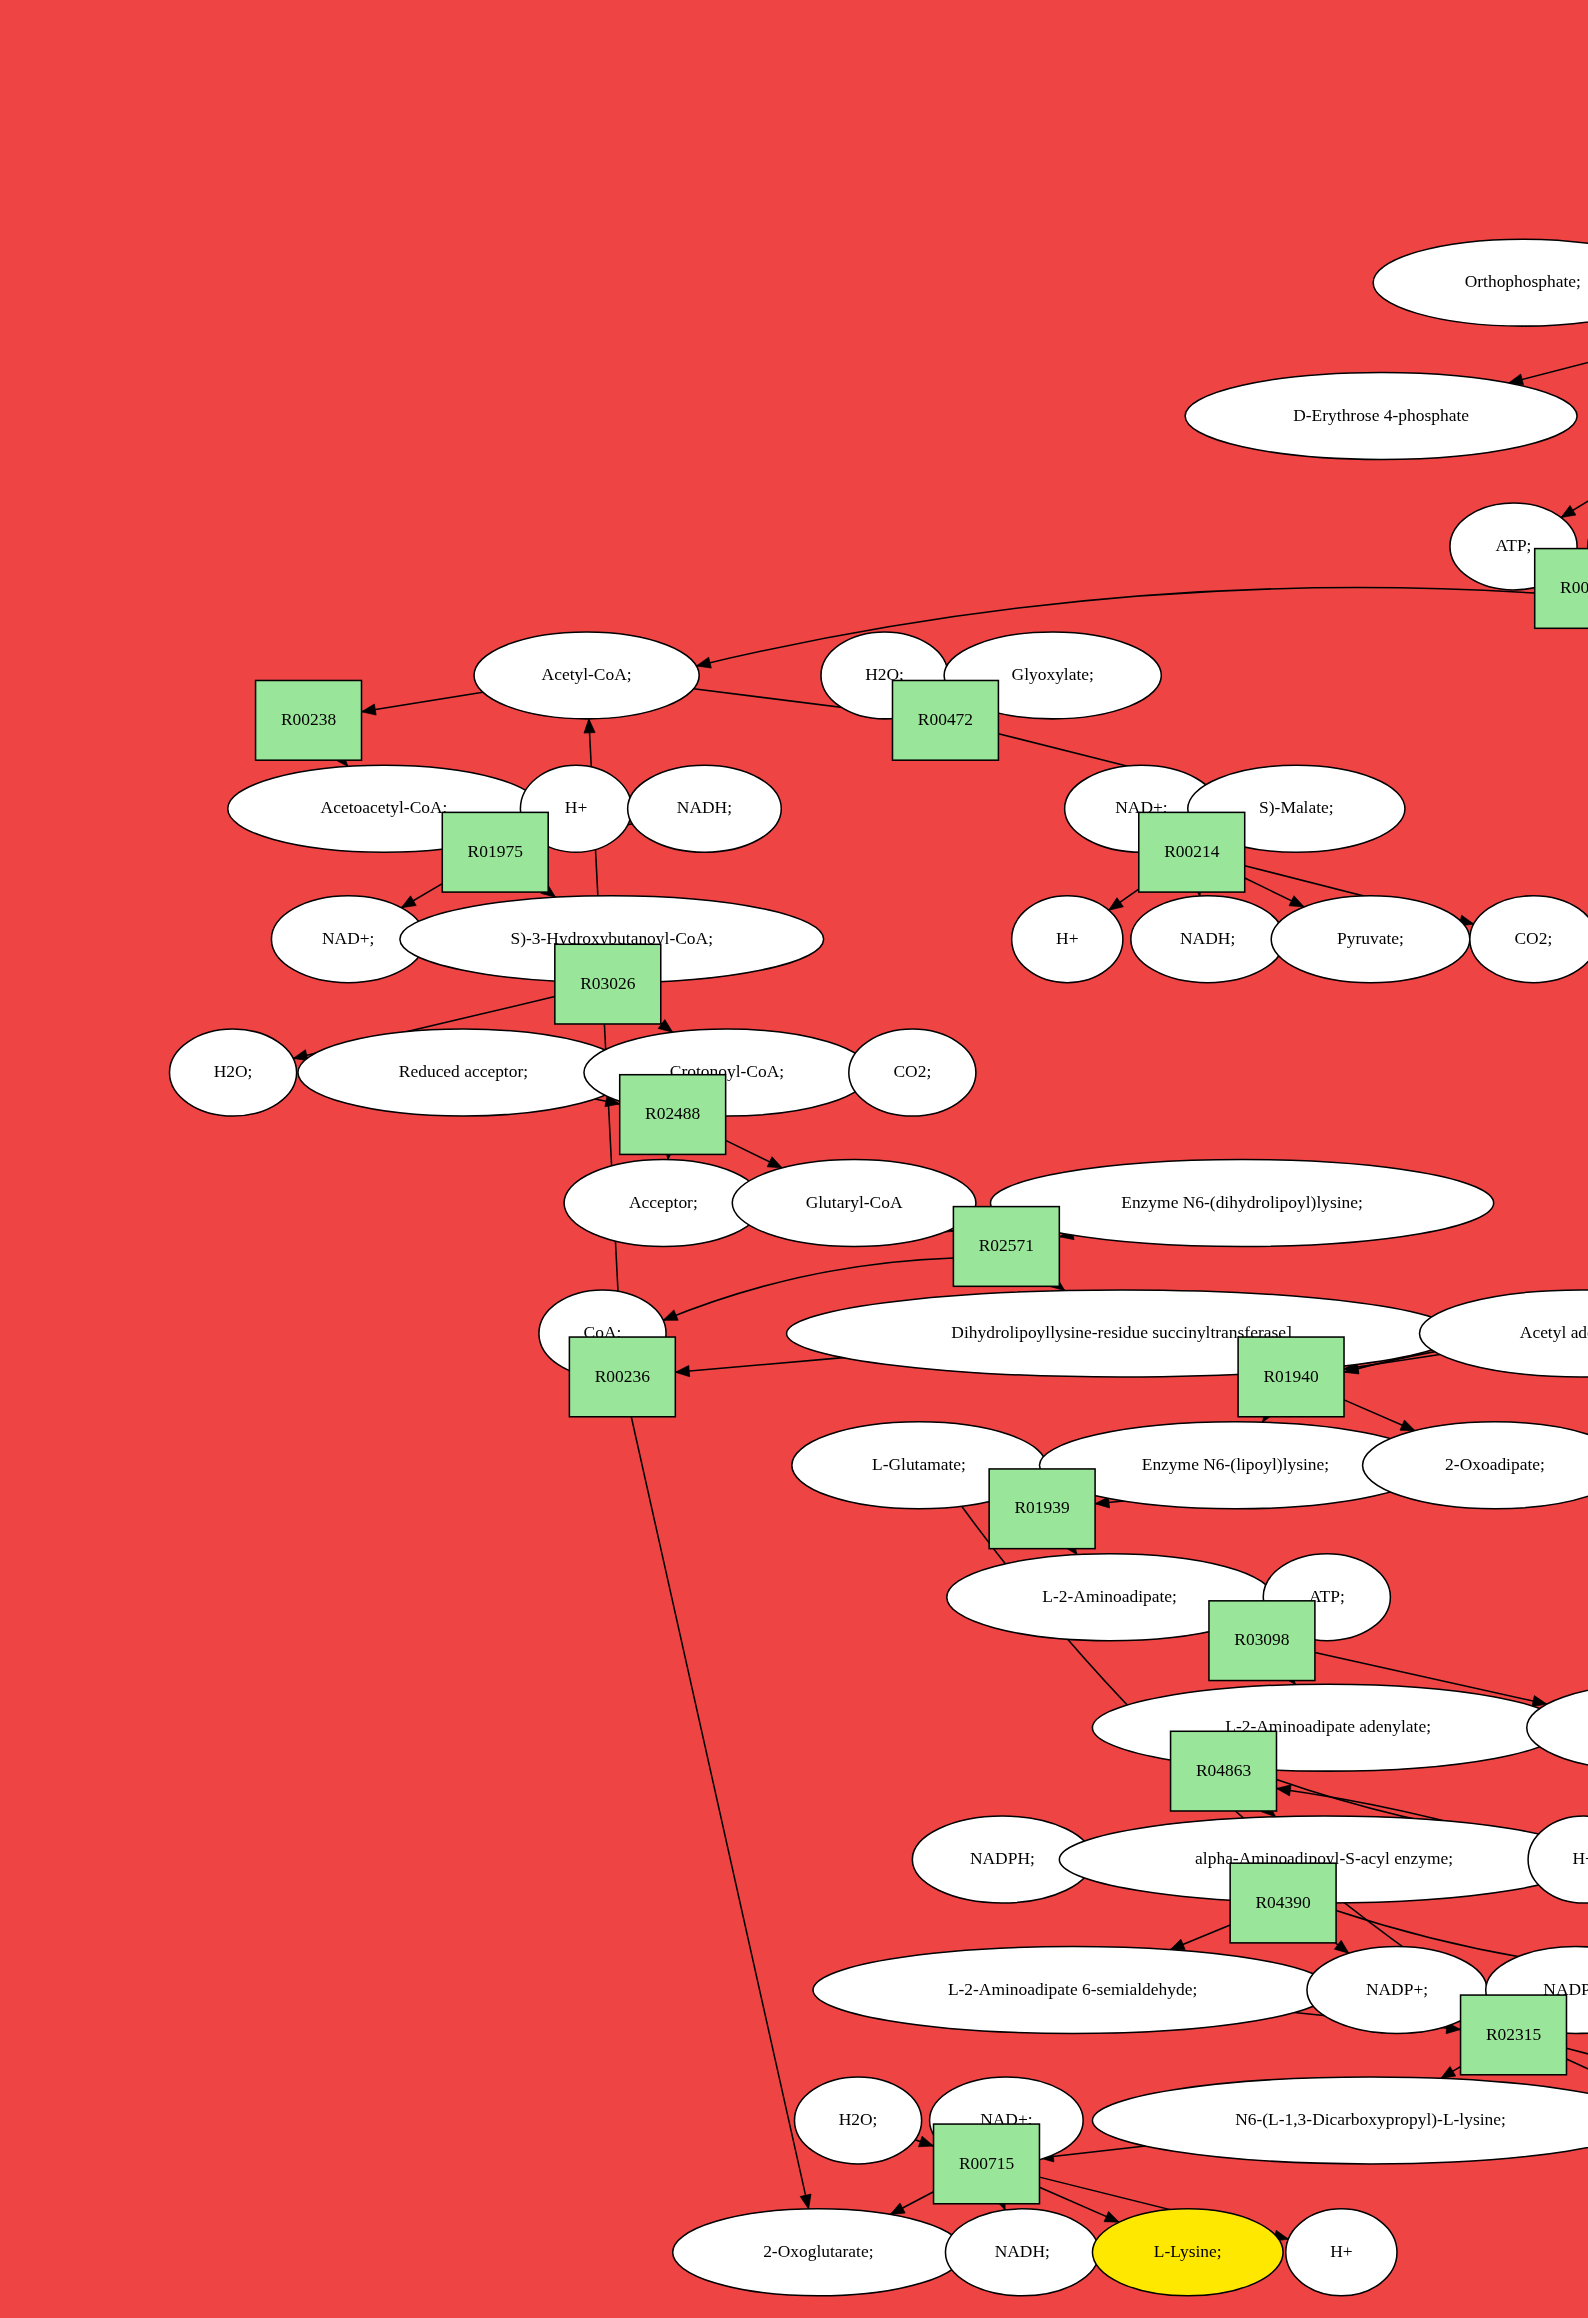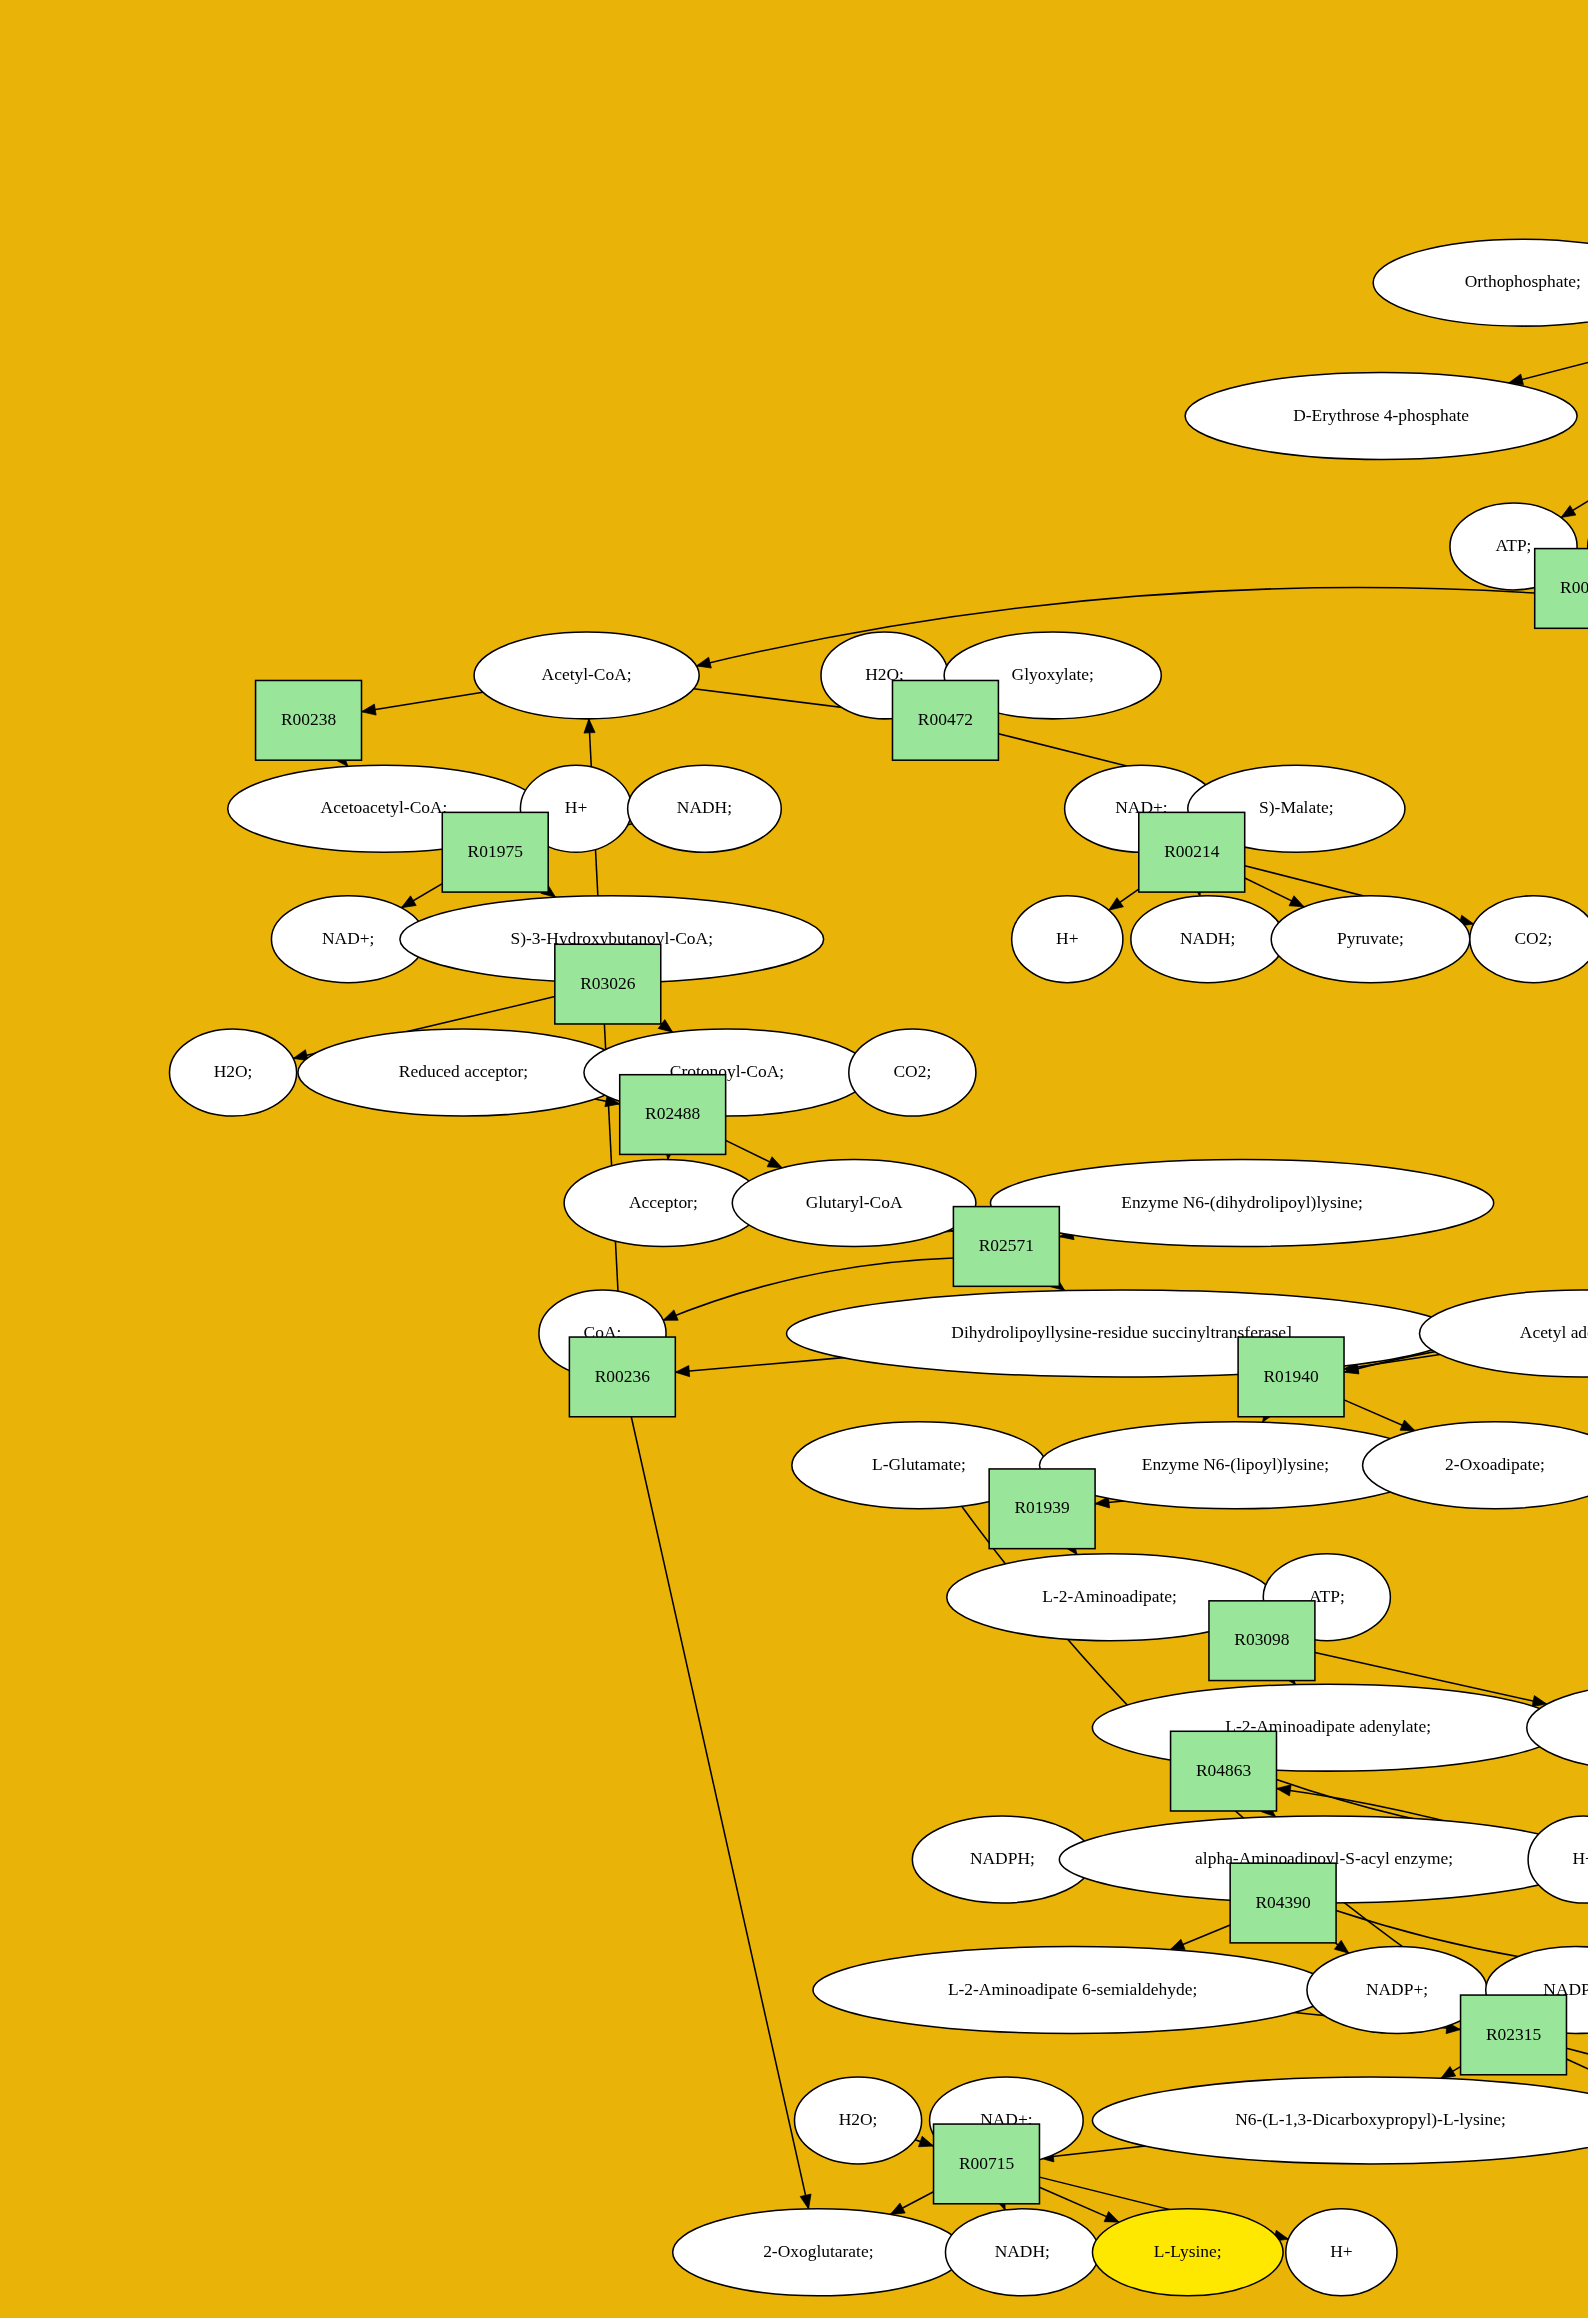--- a/index.html
+++ b/index.html
@@ -5,21 +5,21 @@
 <style>
   html, body {
     margin: 0;
     padding: 0;
     background: #ffffff;
   }
   #canvas-wrap {
     position: relative;
     width: 1589px;
     height: 2319px;
-    background: #eab308;
+    background: #ef4444;
     font-family: "Liberation Serif", "DejaVu Serif", serif;
     overflow: hidden;
   }
   svg#graph {
     position: absolute;
     left: 0;
     top: 0;
     width: 1589px;
     height: 2319px;
   }

